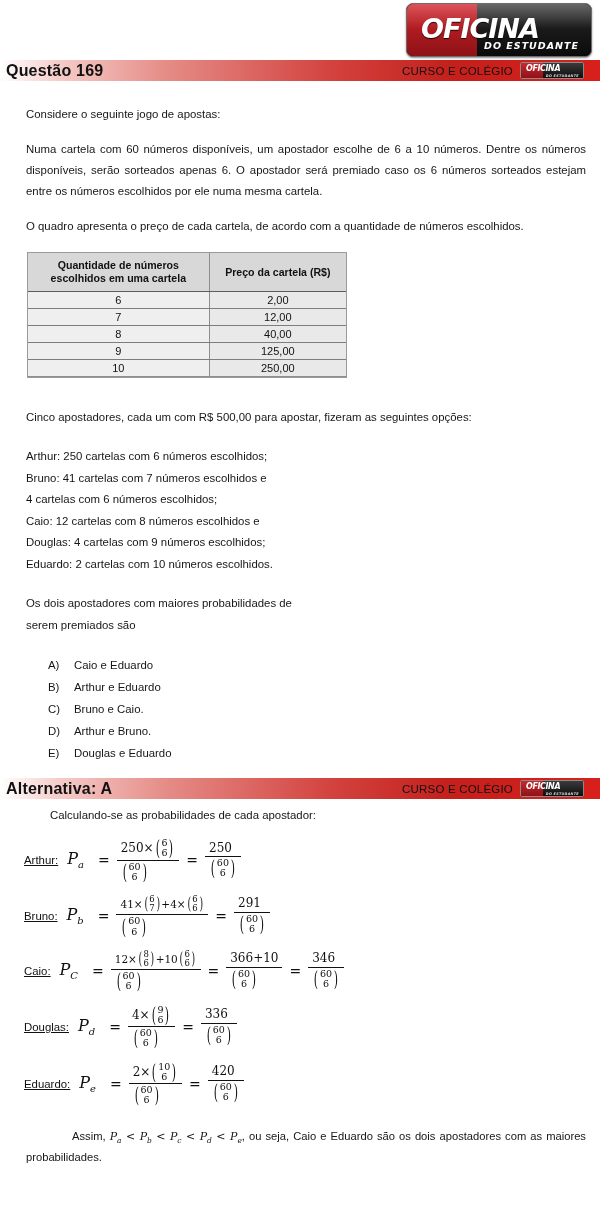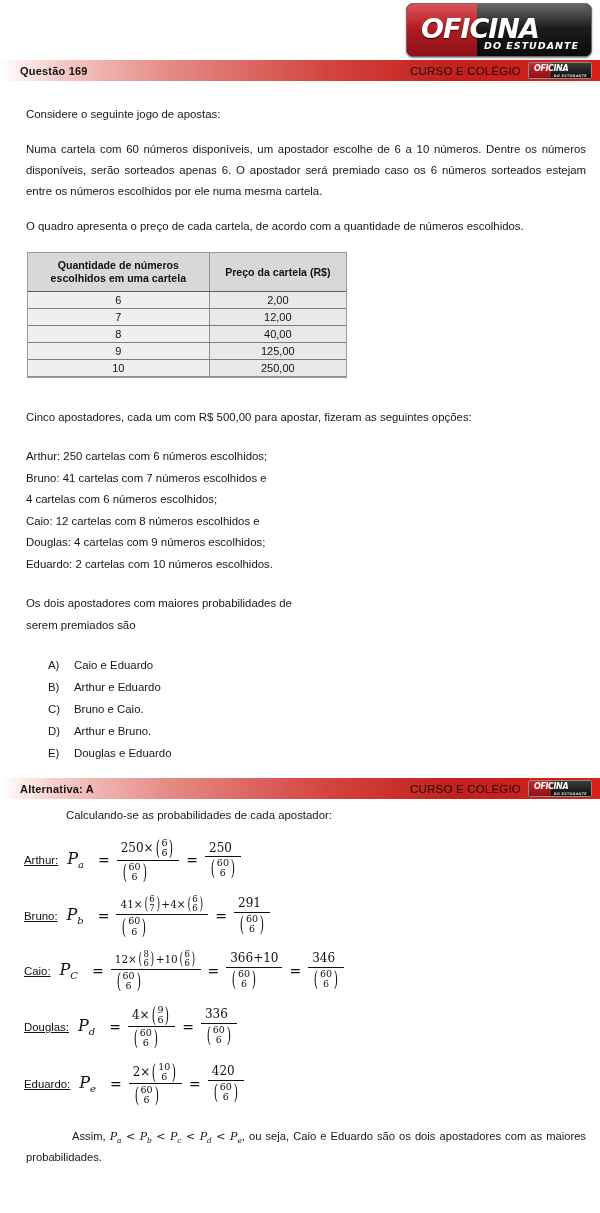--- a/index.html
+++ b/index.html
@@ -54,26 +54,26 @@
 
   
   .banner{
     position:relative;
     height:21px;
     background:linear-gradient(90deg,#ffffff 0%,#f5cbc8 10%,#e58b86 28%,#d3433f 55%,#c4201c 75%,#d8201b 100%);
     display:flex; align-items:center;
     border-bottom:1px solid #ffffff;
   }
   .banner .b-left{
-    font-size:11px; font-weight:bold; color:#111;
-    padding-left:20px; letter-spacing:.2px;
+    font-size:16px; font-weight:bold; color:#111;
+    padding-left:6px; letter-spacing:.2px;
   }
   .banner .b-right{
     margin-left:auto; display:flex; align-items:center; gap:7px;
-    padding-right:8px;
+    padding-right:16px;
   }
   .banner .b-title{ font-size:11.5px; color:#111; letter-spacing:.2px;}
   .mini-logo{
     width:62px; height:15px; border-radius:2px;
     position:relative; overflow:hidden;
     border:1px solid #8b8b8b;
     background:#151515;
   }
   .mini-logo .mr{position:absolute;left:0;top:0;bottom:0;width:36%;
      background:linear-gradient(180deg,#c8272d,#8e1317);}
@@ -141,21 +141,21 @@
   .options{ margin:0; padding:0 0 0 22px; list-style:none;}
   .options li{
     font-size:11.4px; line-height:22px; color:#161616;
     display:flex; gap:10px;
   }
   .options li .opt-key{ width:16px; }
 
   
   .sol-intro{
     font-size:11.4px; line-height:20px; color:#161616;
-    padding-left:66px; padding-top:5px;
+    padding-left:50px; padding-top:5px;
   }
 
   .formula-row{
     display:flex; align-items:center;
     padding-left:24px;
     margin-top:13px;
     font-family:"DejaVu Serif", serif;
     color:#101010;
   }
   .who{

